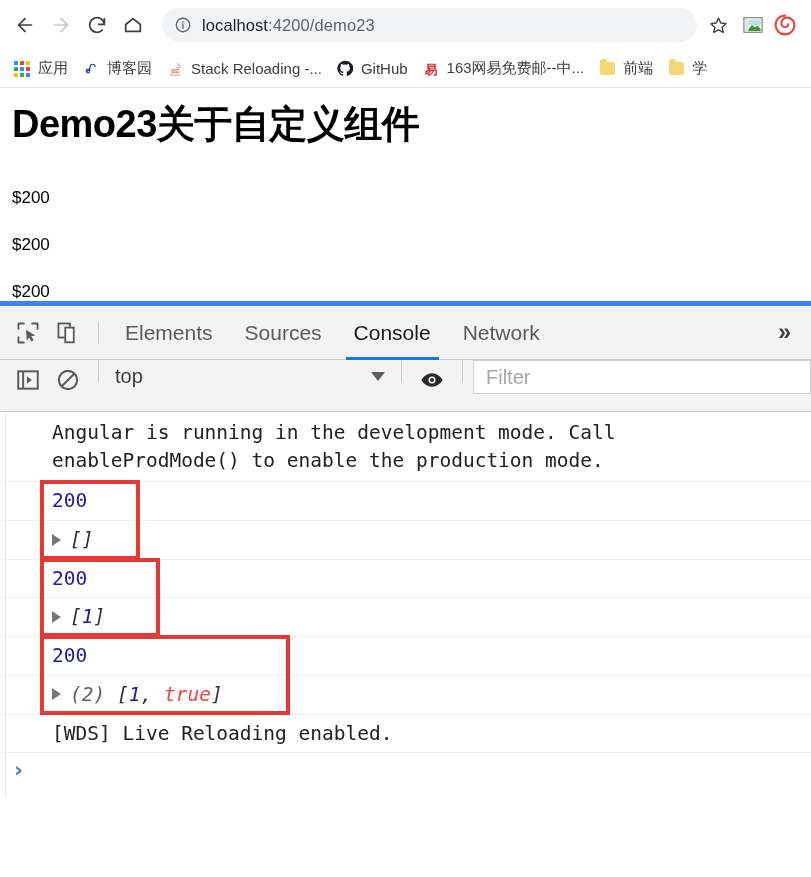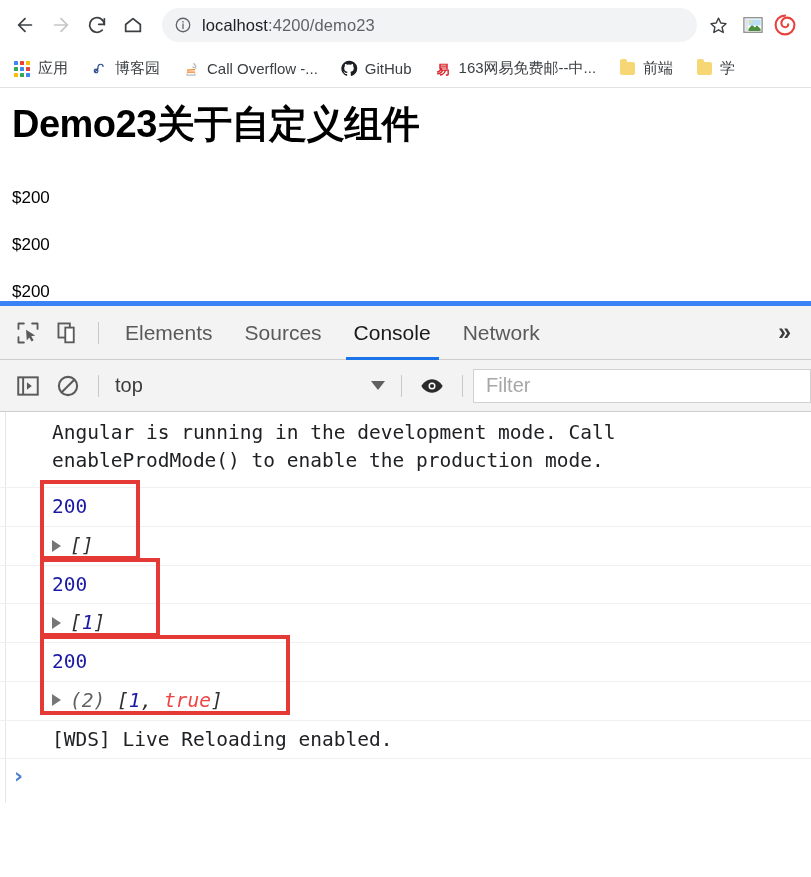--- a/index.html
+++ b/index.html
@@ -67,21 +67,20 @@
 
   
   .bookmarks-bar {
     height: 38px;
     display: flex;
     padding: 0 6px;
     background: #ffffff;
     border-bottom: 1px solid #e2e2e2;
     box-sizing: border-box;
     overflow: hidden;
-    gap: 8px;
   }
   .bm {
     display: flex; align-items: center;
     padding: 3px 7px;
     border-radius: 4px;
     flex: 0 0 auto;
     max-width: 190px;
   }
   .bm-ico { width: 18px; height: 18px; flex:0 0 auto; margin-right: 7px; display:flex; align-items:center; justify-content:center; }
   .bm-label {
@@ -190,21 +189,20 @@
     font-size: 23px;
     color: #3c3c3c;
     padding: 0 10px;
     font-weight: bold;
     line-height: 1;
   }
 
   .dt-console-toolbar {
     height: 52px;
     display: flex;
-    align-items: center;
     background: #f3f3f3;
     border-bottom: 1px solid #cdcdcd;
     padding-left: 8px;
     box-sizing: border-box;
   }
   .ctx-select {
     font-size: 20px;
     color: #3c3c3c;
     display: flex;
     align-items: center;
@@ -259,21 +257,21 @@
     position: relative;
     box-sizing: border-box;
   }
   .msg::before {
     content: "";
     position: absolute;
     left: 5px; top: 0; bottom: 0;
     width: 1px;
     background: #e6e6e6;
   }
-  .msg.multiline { padding-top: 7px; padding-bottom: 13px; }
+  .msg.multiline { padding-top: 7px; padding-bottom: 7px; }
   .msg .num { color: #1a1aa6; }
   .msg .arr { font-style: italic; color: #303030; }
   .msg .arr .n { color: #1a1aa6; font-style: italic; }
   .msg .arr .b { color: #ef4444; font-style: italic; }
   .msg .len { font-style: italic; color: #606060; }
   .tri {
     display: inline-block;
     width: 0; height: 0;
     border-top: 6px solid transparent;
     border-bottom: 6px solid transparent;
@@ -406,21 +404,21 @@
     <div class="bm">
       <span class="bm-ico">
         <svg width="16" height="17" viewBox="0 0 24 24">
           <path d="M16.6 3.5l-1.6 1.2 4 5.3 1.6-1.2z" fill="#bcbbbb"></path>
           <path d="M18.4 11.6l-.7 1.8 6 2.3.7-1.8z" fill="#bcbbbb" transform="translate(-4,-3)"></path>
           <rect x="6" y="16.5" width="12" height="1.9" fill="#f48024"></rect>
           <rect x="6" y="13.2" width="12" height="1.9" fill="#f48024" transform="rotate(-3 12 14)"></rect>
           <path d="M6 19.5v2.3h12v-2.3" fill="none" stroke="#bcbbbb" stroke-width="1.8"></path>
         </svg>
       </span>
-      <span class="bm-label">Call Overflow -...</span>
+      <span class="bm-label">Stack Reloading -...</span>
     </div>
 
     <div class="bm">
       <span class="bm-ico">
         <svg width="19" height="19" viewBox="0 0 24 24">
           <path d="M12 1.8A10.2 10.2 0 0 0 8.8 21.7c.5.1.7-.2.7-.5v-1.9c-2.8.6-3.4-1.3-3.4-1.3-.5-1.2-1.2-1.5-1.2-1.5-.9-.6.1-.6.1-.6 1 .1 1.6 1 1.6 1 .9 1.6 2.4 1.1 3 .9.1-.7.4-1.1.7-1.4-2.3-.3-4.7-1.1-4.7-5 0-1.1.4-2 1-2.7-.1-.3-.4-1.3.1-2.7 0 0 .8-.3 2.8 1a9.6 9.6 0 0 1 5 0c2-1.3 2.8-1 2.8-1 .5 1.4.2 2.4.1 2.7.6.7 1 1.6 1 2.7 0 3.9-2.4 4.7-4.7 5 .4.3.7 1 .7 2v3c0 .3.2.6.7.5A10.2 10.2 0 0 0 12 1.8z" fill="#1b1f23"></path>
         </svg>
       </span>
       <span class="bm-label">GitHub</span>
     </div>

